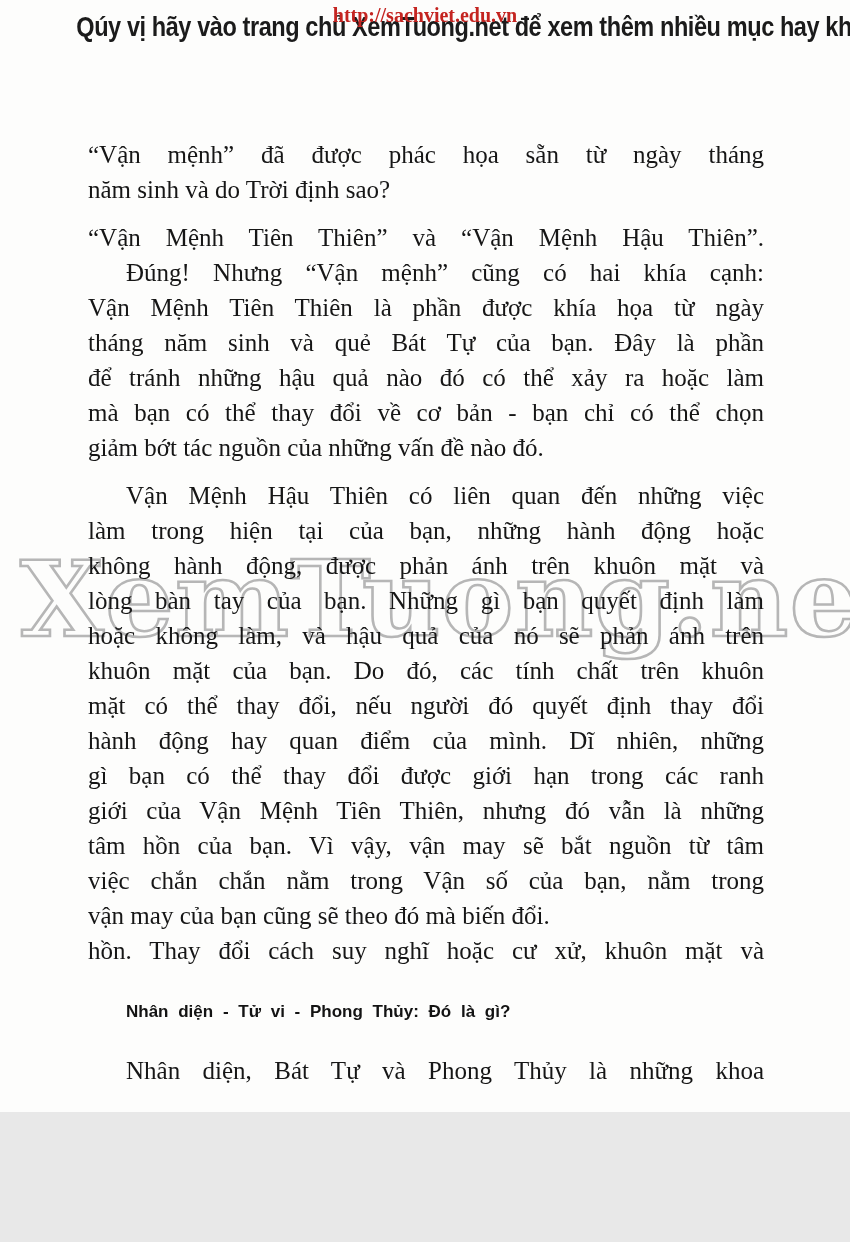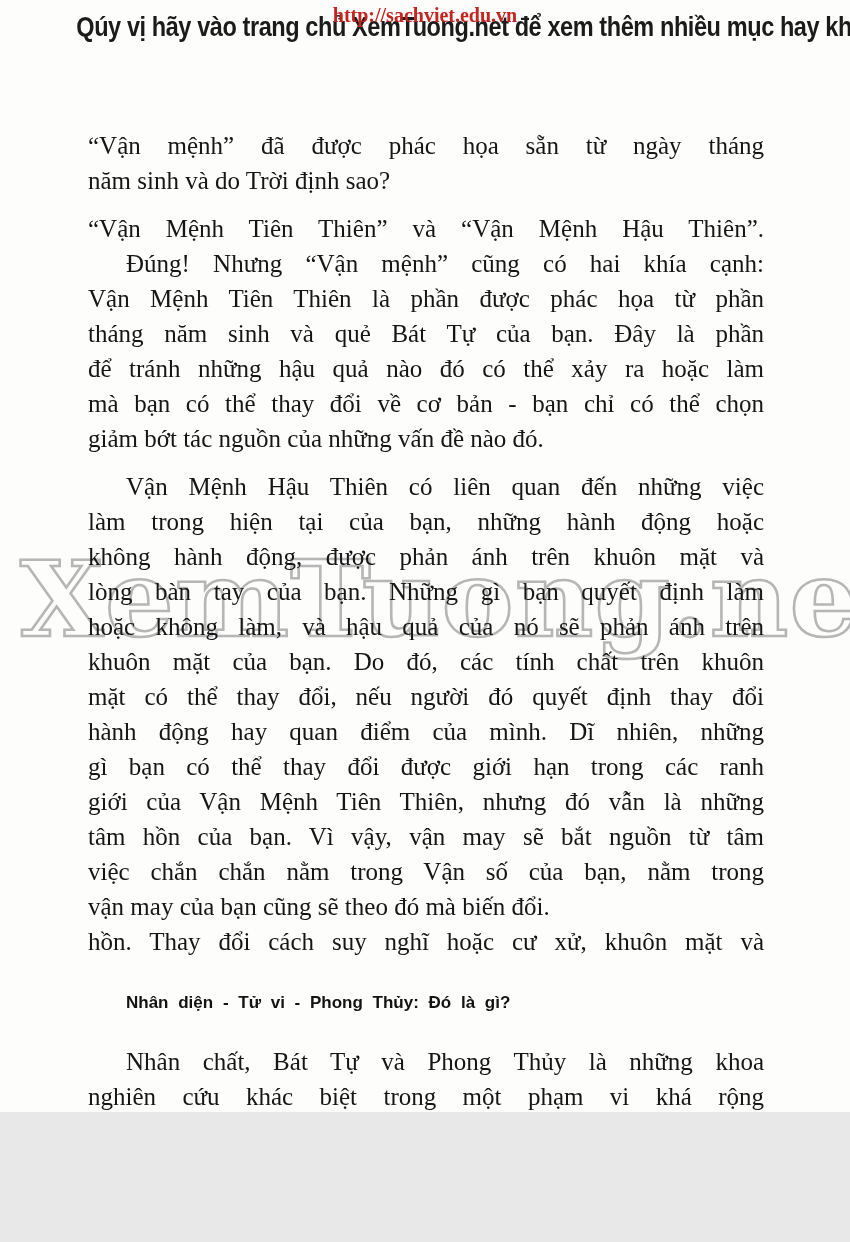--- a/index.html
+++ b/index.html
@@ -38,21 +38,21 @@
     z-index:1;white-space:nowrap;
     font-family:"DejaVu Serif","Liberation Serif",serif;
     font-weight:bold;font-size:104px;line-height:1;
     color:rgba(255,255,255,0.05);
     -webkit-text-stroke:2.5px #b6b6b6;
     letter-spacing:1px;
     transform:scaleX(1.04);transform-origin:left center;
   }
   
   .bodytext{
-    position:absolute;left:88px;right:86px;top:128px;
+    position:absolute;left:88px;right:86px;top:137px;
     z-index:2;
   }
   .line{
     font-size:25px;line-height:35px;
     text-align:justify;
     text-align-last:justify;
   }
   .line.short{text-align-last:left;}
   .line.indent{text-indent:38px;}
   .para + .para{margin-top:13px;}
@@ -86,21 +86,21 @@
   <div class="bodytext">
 
     <div class="para">
       <div class="line">“Vận mệnh” đã được phác họa sẵn từ ngày tháng</div>
       <div class="line short">năm sinh và do Trời định sao?</div>
     </div>
 
     <div class="para">
       <div class="line">“Vận Mệnh Tiên Thiên” và “Vận Mệnh Hậu Thiên”.</div>
       <div class="line indent">Đúng! Nhưng “Vận mệnh” cũng có hai khía cạnh:</div>
-      <div class="line">Vận Mệnh Tiên Thiên là phần được phác họa từ phần</div>
+      <div class="line">Vận Mệnh Tiên Thiên là phần được khía họa từ ngày</div>
       <div class="line">tháng năm sinh và quẻ Bát Tự của bạn. Đây là phần</div>
       <div class="line">để tránh những hậu quả nào đó có thể xảy ra hoặc làm</div>
       <div class="line">mà bạn có thể thay đổi về cơ bản - bạn chỉ có thể chọn</div>
       <div class="line short">giảm bớt tác nguồn của những vấn đề nào đó.</div>
     </div>
 
     <div class="para">
       <div class="line indent">Vận Mệnh Hậu Thiên có liên quan đến những việc</div>
       <div class="line">làm trong hiện tại của bạn, những hành động hoặc</div>
       <div class="line">không hành động, được phản ánh trên khuôn mặt và</div>
@@ -113,21 +113,20 @@
       <div class="line">giới của Vận Mệnh Tiên Thiên, nhưng đó vẫn là những</div>
       <div class="line">tâm hồn của bạn. Vì vậy, vận may sẽ bắt nguồn từ tâm</div>
       <div class="line">việc chắn chắn nằm trong Vận số của bạn, nằm trong</div>
       <div class="line short">vận may của bạn cũng sẽ theo đó mà biến đổi.</div>
       <div class="line">hồn. Thay đổi cách suy nghĩ hoặc cư xử, khuôn mặt và</div>
     </div>
 
     <div class="section-heading">Nhân diện - Tử vi - Phong Thủy: Đó là gì?</div>
 
     <div class="para">
-      <div class="line indent">Nhân chất, Bát Tự và Phong Thủy là những khoa</div>
-      <div class="line">nghiên cứu khác biệt trong một phạm vi khá rộng</div>
+      <div class="line indent">Nhân diện, Bát Tự và Phong Thủy là những khoa</div>
     </div>
 
   </div>
 
   <div class="page-number">22</div>
 
 </div>
 
 </body></html>

